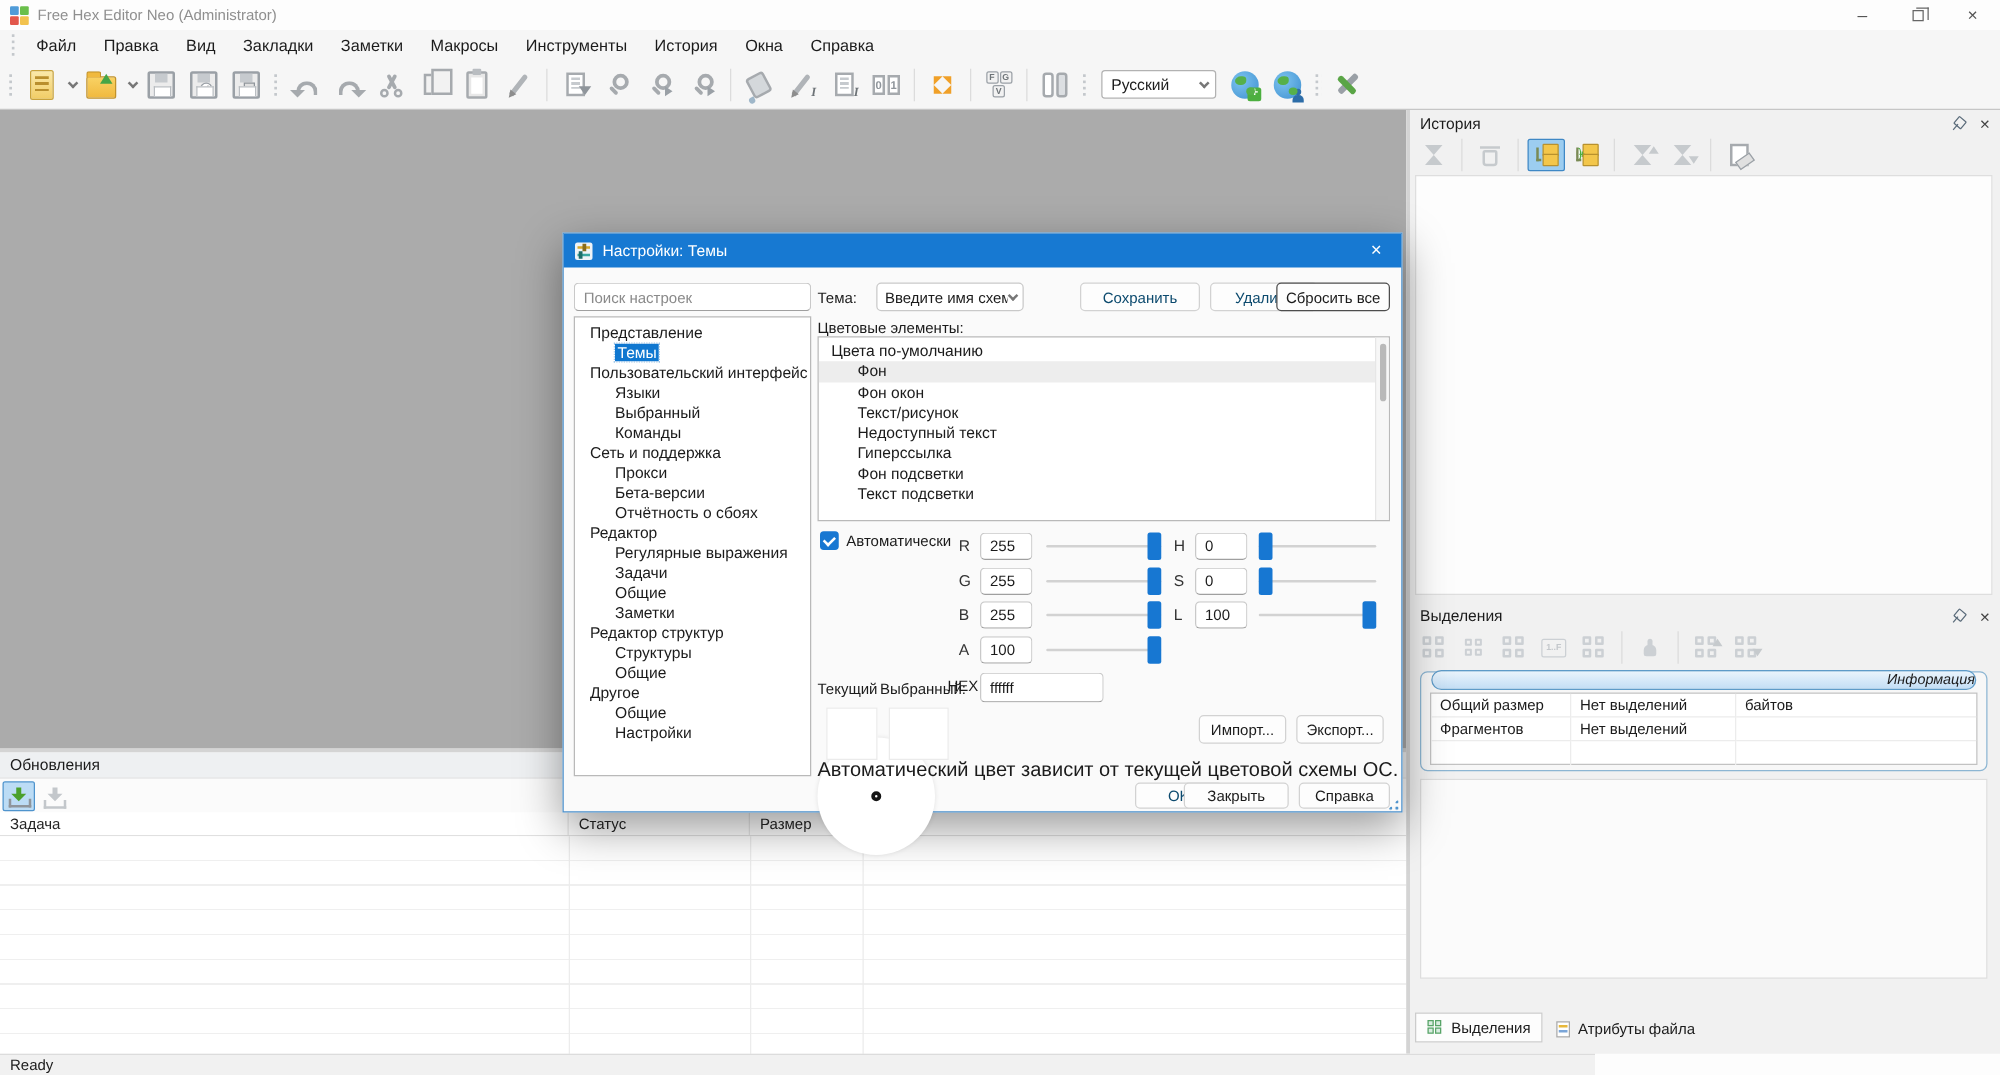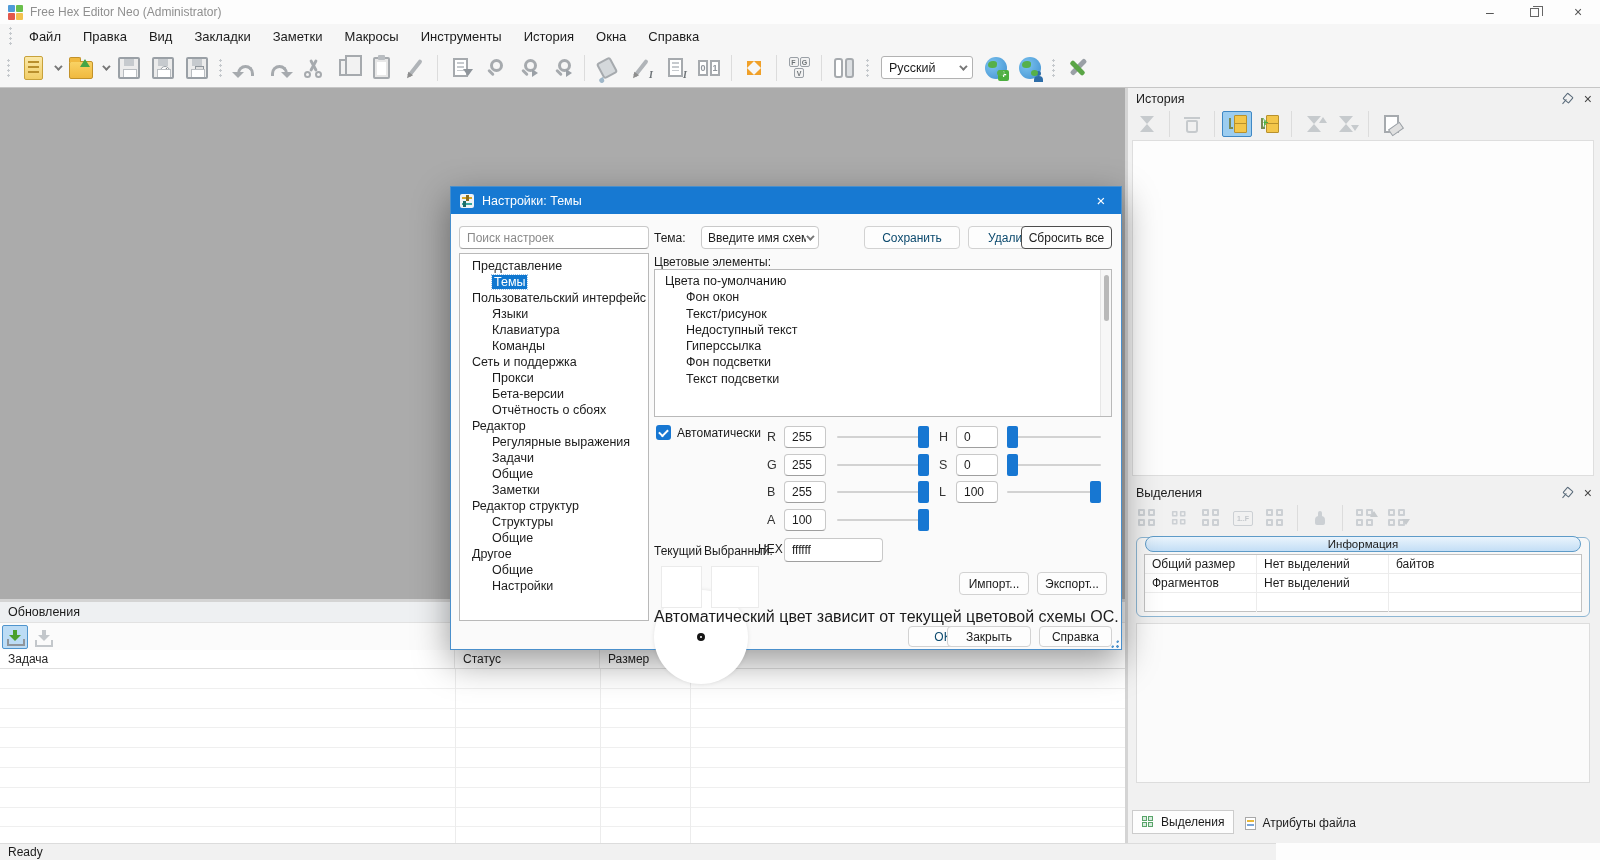--- a/index.html
+++ b/index.html
@@ -142,21 +142,21 @@
   .doc-eraser::after { content:''; position:absolute; right:-6px; bottom:-2px; width:12px; height:6px; background:#e0e0e0; border:1px solid #9aa0a6; transform:rotate(-35deg); }
   .history-content { margin:2px 6px 0 4px; height:336px; background:#fdfdfd; border:1px solid #dedede; }
 
   .grid4 { width:19px; height:19px; display:grid; grid-template-columns:7px 7px; grid-template-rows:7px 7px; gap:3px; }
   .grid4 span { border:2px solid #ccd0d4; border-radius:1px; }
   .oneF-box { width:20px; height:15px; border:1px solid #ccd0d4; border-radius:2px; font-size:7px; color:#c3c7cb; display:flex; align-items:center; justify-content:center; font-weight:bold; }
   .hand-ic { width:12px; height:14px; position:relative; }
   .hand-ic::before { content:''; position:absolute; left:1px; bottom:0; width:10px; height:9px; background:#ccd0d4; border-radius:4px 4px 2px 2px; }
   .hand-ic::after { content:''; position:absolute; left:4px; top:0; width:4px; height:7px; background:#ccd0d4; border-radius:2px; }
   .info-group { margin:5px 10px 0 8px; border:1px solid #8db6d3; border-radius:6px; background:#f7f7f7; position:relative; padding:12px 7px 7px; height:80px; }
-  .info-pill { position:absolute; left:8px; right:8px; top:-2px; height:16px; background:linear-gradient(#eaf4fc,#c3def5); border:1px solid #5e9bc8; border-radius:8px; text-align:center; font-size:11.5px; line-height:14px; }
+  .info-pill { position:absolute; left:8px; right:8px; top:-2px; height:16px; background:linear-gradient(#eaf4fc,#c3def5); border:1px solid #5e9bc8; border-radius:8px; text-align:right; font-size:11.5px; line-height:14px;font-style:italic; }
   .info-table { background:#fff; border:1px solid #c2c2c2; height:58px; margin-top:4px; display:grid; grid-template-columns:112px 132px 1fr; grid-auto-rows:19px; font-size:12px; }
   .info-table .cell { padding:2px 0 0 7px; border-right:1px solid #ececec; border-bottom:1px solid #ececec; overflow:hidden; white-space:nowrap; }
   .details-bar { margin:7px 10px 0 8px; height:16px; background:linear-gradient(#fdfdfd,#efefef); border:1px solid #c5c5c5; border-radius:8px; text-align:center; font-size:11.5px; line-height:14px; position:relative; }
   .details-bar::before, .details-bar::after { content:''; position:absolute; top:4px; width:6px; height:6px; border:1px solid #b5b5b5; background:#f5f5f5; }
   .details-bar::before { left:-8px; } .details-bar::after { right:-8px; }
   .sel-content { margin:6px 10px 0 8px; height:160px; background:#fbfbfb; border:1px solid #ddd; }
   .dock-tabs { position:absolute; left:4px; top:722px; display:flex; align-items:flex-end; gap:2px; font-size:12px; }
   .dock-tab { display:flex; align-items:center; gap:6px; padding:4px 9px; }
   .dock-tab.active { background:#fdfdfd; border:1px solid #ccc; }
   .tab-ic-grid { width:13px; height:13px; display:grid; grid-template-columns:5px 5px; grid-template-rows:5px 5px; gap:1px; }
@@ -566,21 +566,21 @@
     </div>
     <div class="d-btn disabled abs" style="left:374px; top:12px; width:96px; height:23px;">Сохранить</div>
     <div class="d-btn disabled abs" style="left:478px; top:12px; width:86px; height:23px;">Удалить</div>
     <div class="d-btn default abs" style="left:570px; top:12px; width:91px; height:23px;">Сбросить все</div>
 
     <div class="tree-box abs" style="left:8px; top:39px; width:190px; height:368px;">
       <div class="tree-item l0"><span>Представление</span></div>
       <div class="tree-item l1 selected"><span>Темы</span></div>
       <div class="tree-item l0"><span>Пользовательский интерфейс</span></div>
       <div class="tree-item l1"><span>Языки</span></div>
-      <div class="tree-item l1"><span>Клавиатура</span></div>
+      <div class="tree-item l1"><span>Выбранный</span></div>
       <div class="tree-item l1"><span>Команды</span></div>
       <div class="tree-item l0"><span>Сеть и поддержка</span></div>
       <div class="tree-item l1"><span>Прокси</span></div>
       <div class="tree-item l1"><span>Бета-версии</span></div>
       <div class="tree-item l1"><span>Отчётность о сбоях</span></div>
       <div class="tree-item l0"><span>Редактор</span></div>
       <div class="tree-item l1"><span>Регулярные выражения</span></div>
       <div class="tree-item l1"><span>Задачи</span></div>
       <div class="tree-item l1"><span>Общие</span></div>
       <div class="tree-item l1"><span>Заметки</span></div>
@@ -588,20 +588,21 @@
       <div class="tree-item l1"><span>Структуры</span></div>
       <div class="tree-item l1"><span>Общие</span></div>
       <div class="tree-item l0"><span>Другое</span></div>
       <div class="tree-item l1"><span>Общие</span></div>
       <div class="tree-item l1"><span>Настройки</span></div>
     </div>
 
     <span class="lbl abs" style="left:203px; top:41px;">Цветовые элементы:</span>
     <div class="list-box abs" style="left:203px; top:55px; width:458px; height:148px;">
       <div class="list-item l0"><span>Цвета по-умолчанию</span></div>
+      <div class="list-item l1 hover"><span>Фон</span></div>
       <div class="list-item l1"><span>Фон окон</span></div>
       <div class="list-item l1"><span>Текст/рисунок</span></div>
       <div class="list-item l1"><span>Недоступный текст</span></div>
       <div class="list-item l1"><span>Гиперссылка</span></div>
       <div class="list-item l1"><span>Фон подсветки</span></div>
       <div class="list-item l1"><span>Текст подсветки</span></div>
       <div class="list-scroll">
           <div class="list-thumb"></div>
         </div>
     </div>

